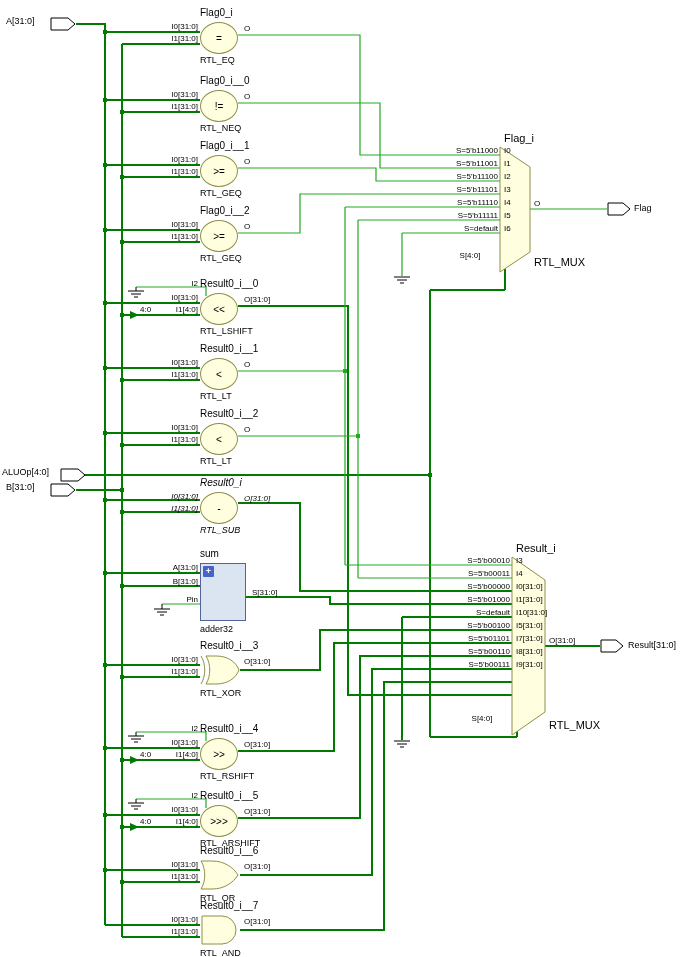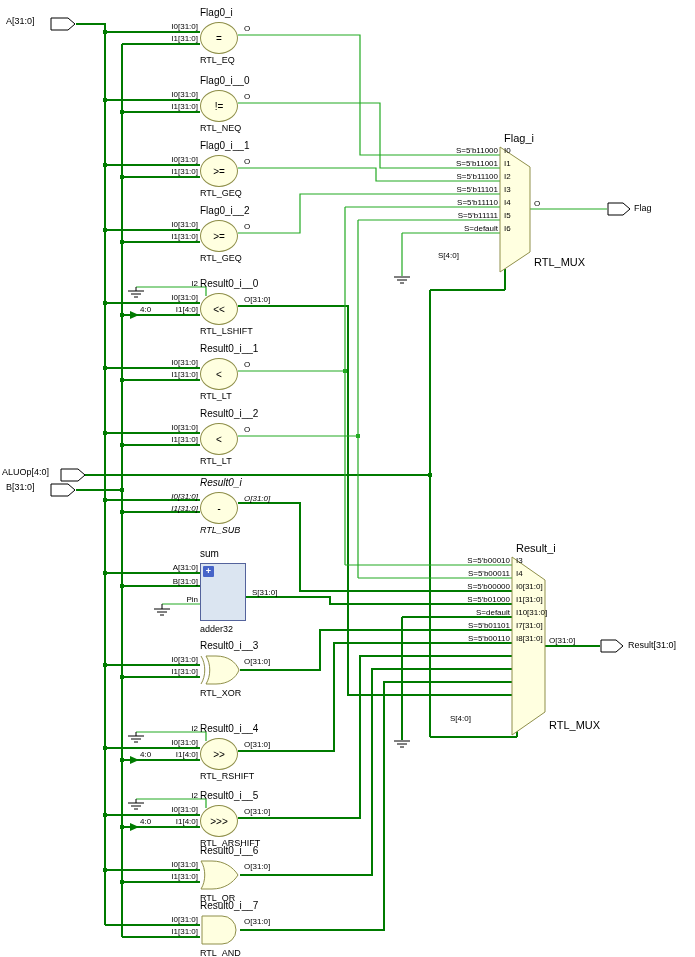--- a/index.html
+++ b/index.html
@@ -52,21 +52,21 @@
   
   .mux{position:absolute;width:240px}
   .mux-flag{left:420px;top:147px;height:125px}
   .mux-result{left:432px;top:557px;height:178px}
   .mux svg{position:absolute;left:0;top:0;overflow:visible}
   .mux polygon{fill:#ffffe0;stroke:#8f8f4a;stroke-width:1}
   .mux .mname{left:84px;top:-13px;font-size:11px}
   .mux .mtype{font-size:11px}
   .mux-flag .mtype{left:114px;top:111px}
   .mux-result .mtype{left:117px;top:164px}
-  .mux .sel{left:18px;width:64px;text-align:left}
+  .mux .sel{left:18px;width:64px;text-align:center}
   .mux-flag .sel{top:104px}
   .mux-result .sel{top:157px}
   .mux-flag .mout{left:114px;top:52px}
   .mux-result .mout{left:117px;top:79px}
   .mux-pins{position:absolute;left:0;top:0;width:100%}
   .mrow{position:relative;height:13px}
   .mrow .cond{position:absolute;right:162px;top:-1px}
   .mrow .pinname{position:absolute;left:84px;top:-1px}
 </style>
 </head>
@@ -429,26 +429,34 @@
   </div>
         <div class="mrow">
     <span class="lbl cond" data-bind-item="cond">S=5'b01000</span>
     <span class="lbl pinname" data-bind-item="pin">I1[31:0]</span>
   </div>
         <div class="mrow">
     <span class="lbl cond" data-bind-item="cond">S=default</span>
     <span class="lbl pinname" data-bind-item="pin">I10[31:0]</span>
   </div>
         <div class="mrow">
+    <span class="lbl cond" data-bind-item="cond">S=5'b00100</span>
+    <span class="lbl pinname" data-bind-item="pin">I5[31:0]</span>
+  </div>
+        <div class="mrow">
     <span class="lbl cond" data-bind-item="cond">S=5'b01101</span>
     <span class="lbl pinname" data-bind-item="pin">I7[31:0]</span>
   </div>
         <div class="mrow">
     <span class="lbl cond" data-bind-item="cond">S=5'b00110</span>
     <span class="lbl pinname" data-bind-item="pin">I8[31:0]</span>
+  </div>
+        <div class="mrow">
+    <span class="lbl cond" data-bind-item="cond">S=5'b00111</span>
+    <span class="lbl pinname" data-bind-item="pin">I9[31:0]</span>
   </div>
       </div>
     <span class="lbl mout" data-bind="muxes.1.out">O[31:0]</span>
     <span class="lbl sel" data-bind="muxes.1.sel">S[4:0]</span>
     <span class="lbl mtype" data-bind="muxes.1.type">RTL_MUX</span>
   </div>
 
 </div>
 
 </body></html>

